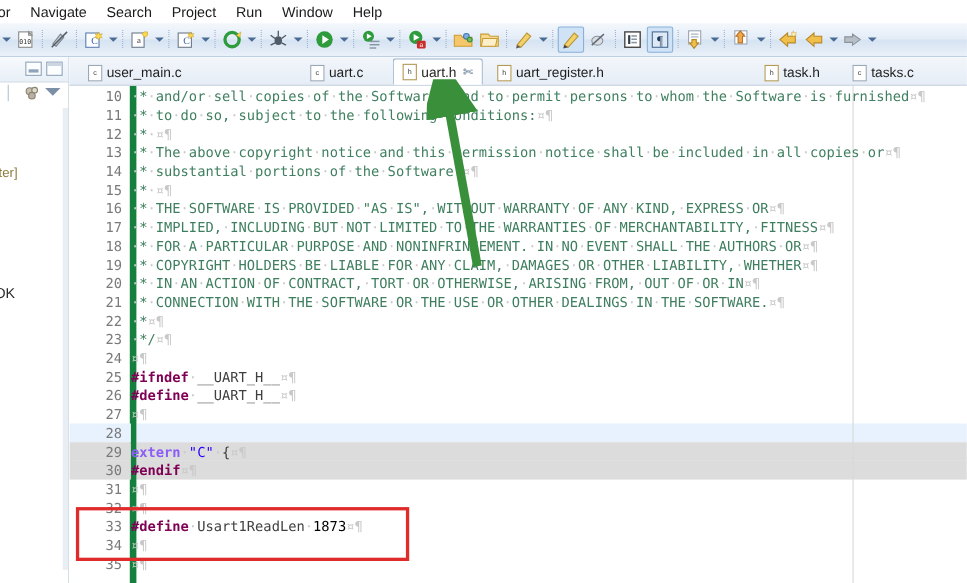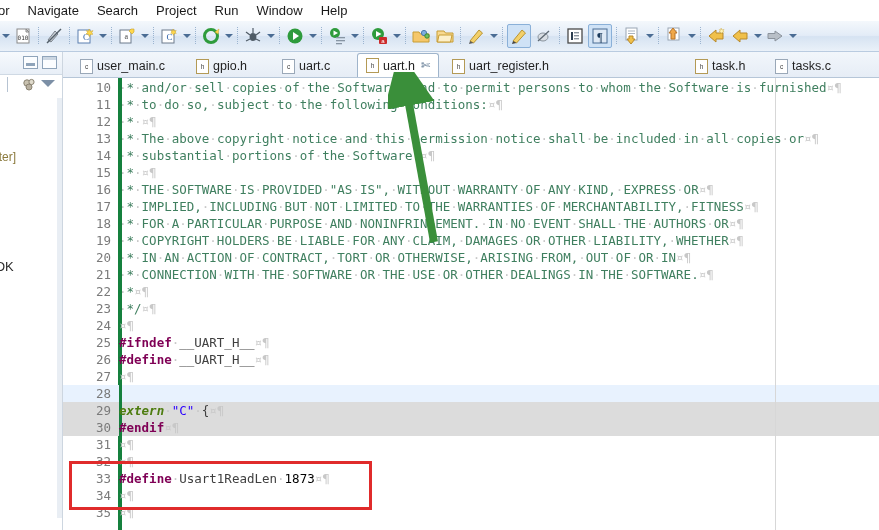--- a/index.html
+++ b/index.html
@@ -115,35 +115,35 @@
   .etab .closex{
     font-size:11px;color:#44617f;margin-left:2px;font-family:"Liberation Sans",sans-serif;
   }
 
   .codearea{
     position:absolute;left:0;top:26px;width:816px;height:452px;
     background:#ffffff;overflow:hidden;
   }
   .gutter{
     position:absolute;left:0;top:0;width:55px;height:452px;
-    background:#ffffff;border-right:4px solid #15803d;
+    background:#ffffff;border-right:6px solid #15803d;
   }
   .gnum{
     position:absolute;right:7px;width:46px;text-align:right;
     font-family:"DejaVu Sans Mono", monospace;font-size:12.5px;
     color:#7a7a7a;line-height:17px;height:17px;
   }
   .codelines{position:absolute;left:56px;top:0;width:760px;height:452px;}
   .cline{
     position:absolute;left:0;height:17px;line-height:17px;white-space:pre;
     font-family:"DejaVu Sans Mono", monospace;font-size:12.5px;
   }
   .cline .cmt{color:#3f7f5f;}
   .cline .pp{color:#7f0055;font-weight:bold;}
-  .cline .kw{color:#4d7c0f;font-weight:bold;font-style:italic;}
+  .cline .kw{color:#8b5cf6;font-weight:bold;}
   .cline .str{color:#2a00ff;}
   .cline .num{color:#000000;}
   .cline .id{color:#404040;}
   .cline .ws{color:#c8c8c8;}
   .cline .pil{color:#c8c8c8;}
   .hl-blue{position:absolute;left:0;width:760px;height:17px;background:#e8f2fe;}
   .hl-gray{position:absolute;left:0;width:760px;height:17px;background:#dcdcdc;}
   .hl-gutter-blue{position:absolute;left:0;width:56px;height:17px;background:#e8f2fe;}
   .hl-gutter-gray{position:absolute;left:0;width:56px;height:17px;background:#dcdcdc;}
   .marginline{position:absolute;left:712px;top:0;width:1px;height:452px;background:#d7d7d7;}
@@ -421,24 +421,20 @@
     </div>
     <div class="lp-vscroll"></div>
   </div>
 
   <div class="editor">
 
     <div class="tabbar" id="tabbar">
         <div class="etab" style="left: 8px; width: 112px;">
           <span class="ficon cfile">c</span>
           <span>user_main.c</span>
-        </div>
-        <div class="etab" style="left: 124px; width: 82px;">
-          <span class="ficon">h</span>
-          <span>gpio.h</span>
         </div>
         <div class="etab" style="left: 210px; width: 80px;">
           <span class="ficon cfile">c</span>
           <span>uart.c</span>
         </div>
         <div class="etab active" style="left: 294px; width: 82px; align-items: center;">
           <span class="ficon">h</span>
           <span>uart.h</span>
           <span class="closex">✄</span>
         </div>

